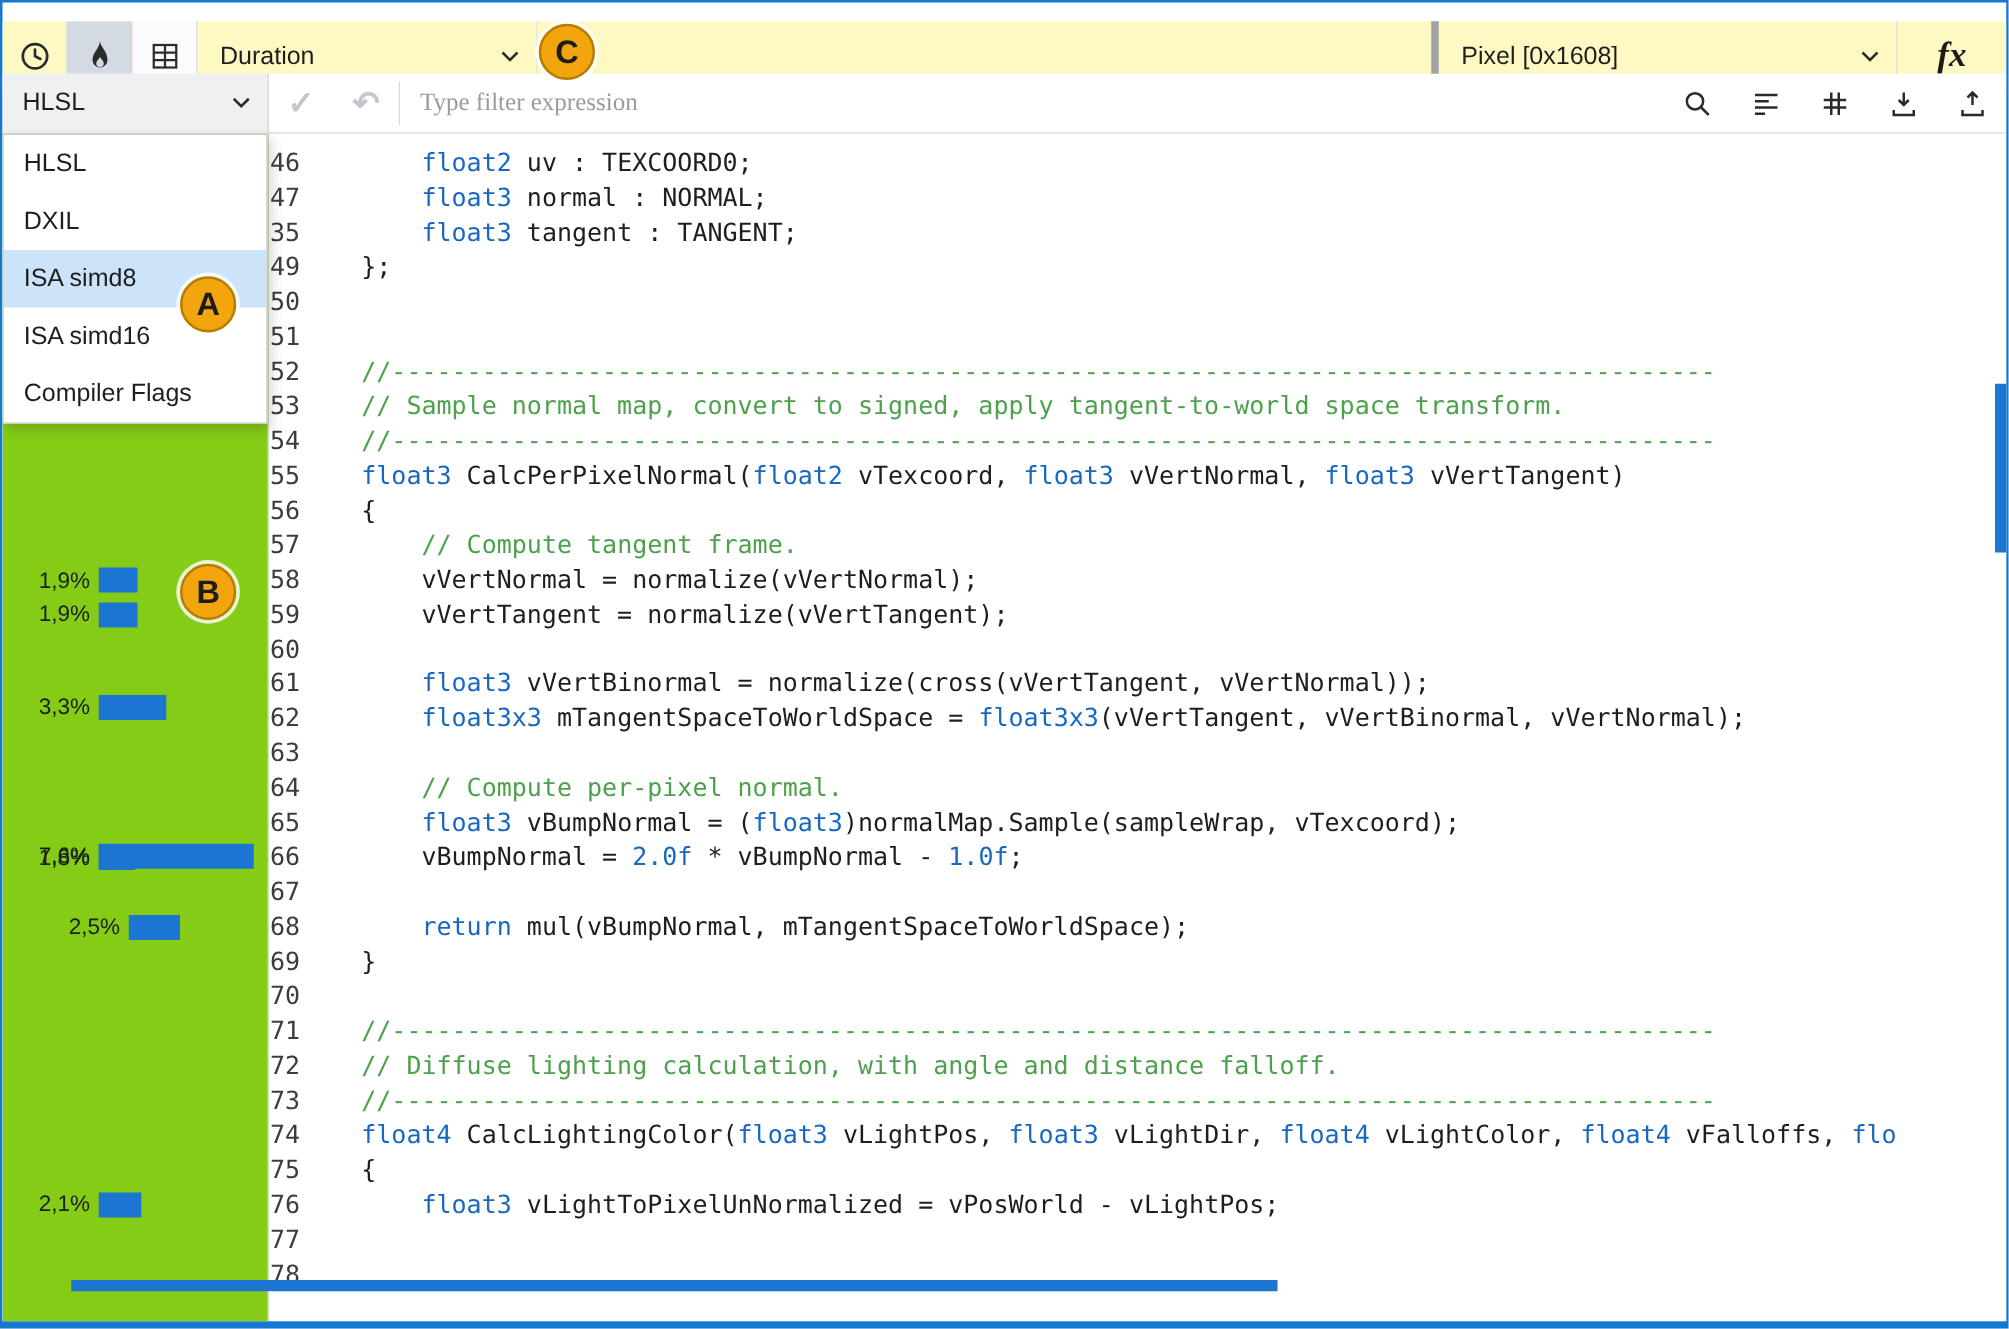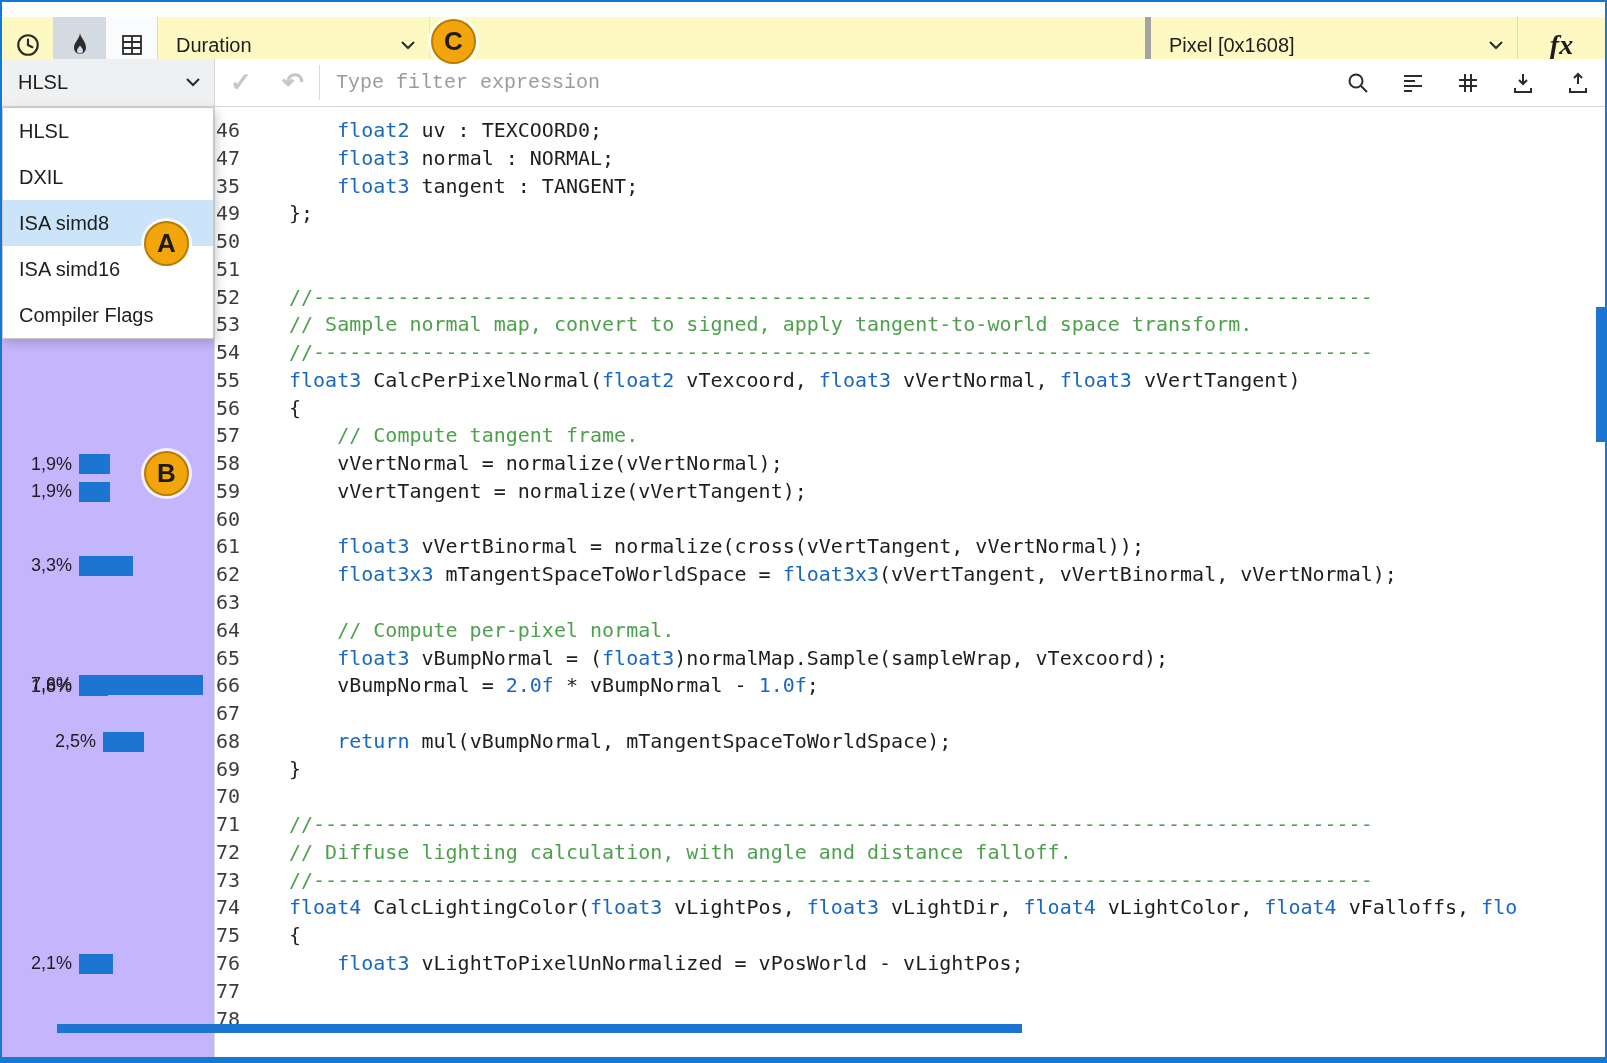--- a/index.html
+++ b/index.html
@@ -28,28 +28,28 @@
   
   .filter-row { position:absolute; top:57px; left:0; right:0; height:48px; background:#fff;
                 border-bottom:1px solid #d5d5d5; display:flex; align-items:stretch; }
   .hlsl-btn { width:213px; background:#eef0f2; border-right:1px solid #d5d5d5;
               display:flex; align-items:center; justify-content:space-between;
               padding:0 14px 0 16px; font-size:20px; color:#1e1e1e; cursor:pointer; }
   .small-btn { width:52px; display:flex; align-items:center; justify-content:center; cursor:pointer; }
   .disabled-glyph { color:#c3c7cb; font-size:26px; font-weight:bold; }
   .fr-sep { width:1px; background:#d8d9da; margin:6px 0; }
   .filter-input { flex:1; border:none; outline:none; font-size:20px; color:#444;
-                  padding:0 16px; background:transparent; font-family:Liberation Mono, monospace; }
+                  padding:0 16px; background:transparent; font-family:Liberation Serif, serif; }
   .filter-input::placeholder { color:#9b9b9b; }
   .icon-btn { width:55px; display:flex; align-items:center; justify-content:center; cursor:pointer; }
 
   
   .main { position:absolute; top:105px; left:0; right:0; bottom:0; background:#fff; }
   .sidebar { position:absolute; left:0; top:0; width:213px; height:100%;
-             border-right:1px solid #dcdcdc; background:#c4b5fd; }
+             border-right:1px solid #dcdcdc; background:#84cc16; }
   .heat-row { position:absolute; left:0; width:213px; height:27.77px;
               display:flex; align-items:center; padding-left:18px; }
   .heat-label { width:52px; text-align:right; font-size:18px; color:#1e1e1e;
                 margin-right:7px; flex:none; }
   .heat-bar { height:20px; background:#1b75d1; flex:none; }
 
   .code { position:absolute; left:214px; top:0; right:0; bottom:0; overflow:hidden;
           padding-top:10px; }
   .code-line { display:flex; height:27.77px; line-height:27.77px;
                font-family:"DejaVu Sans Mono",monospace; font-size:20px; }

